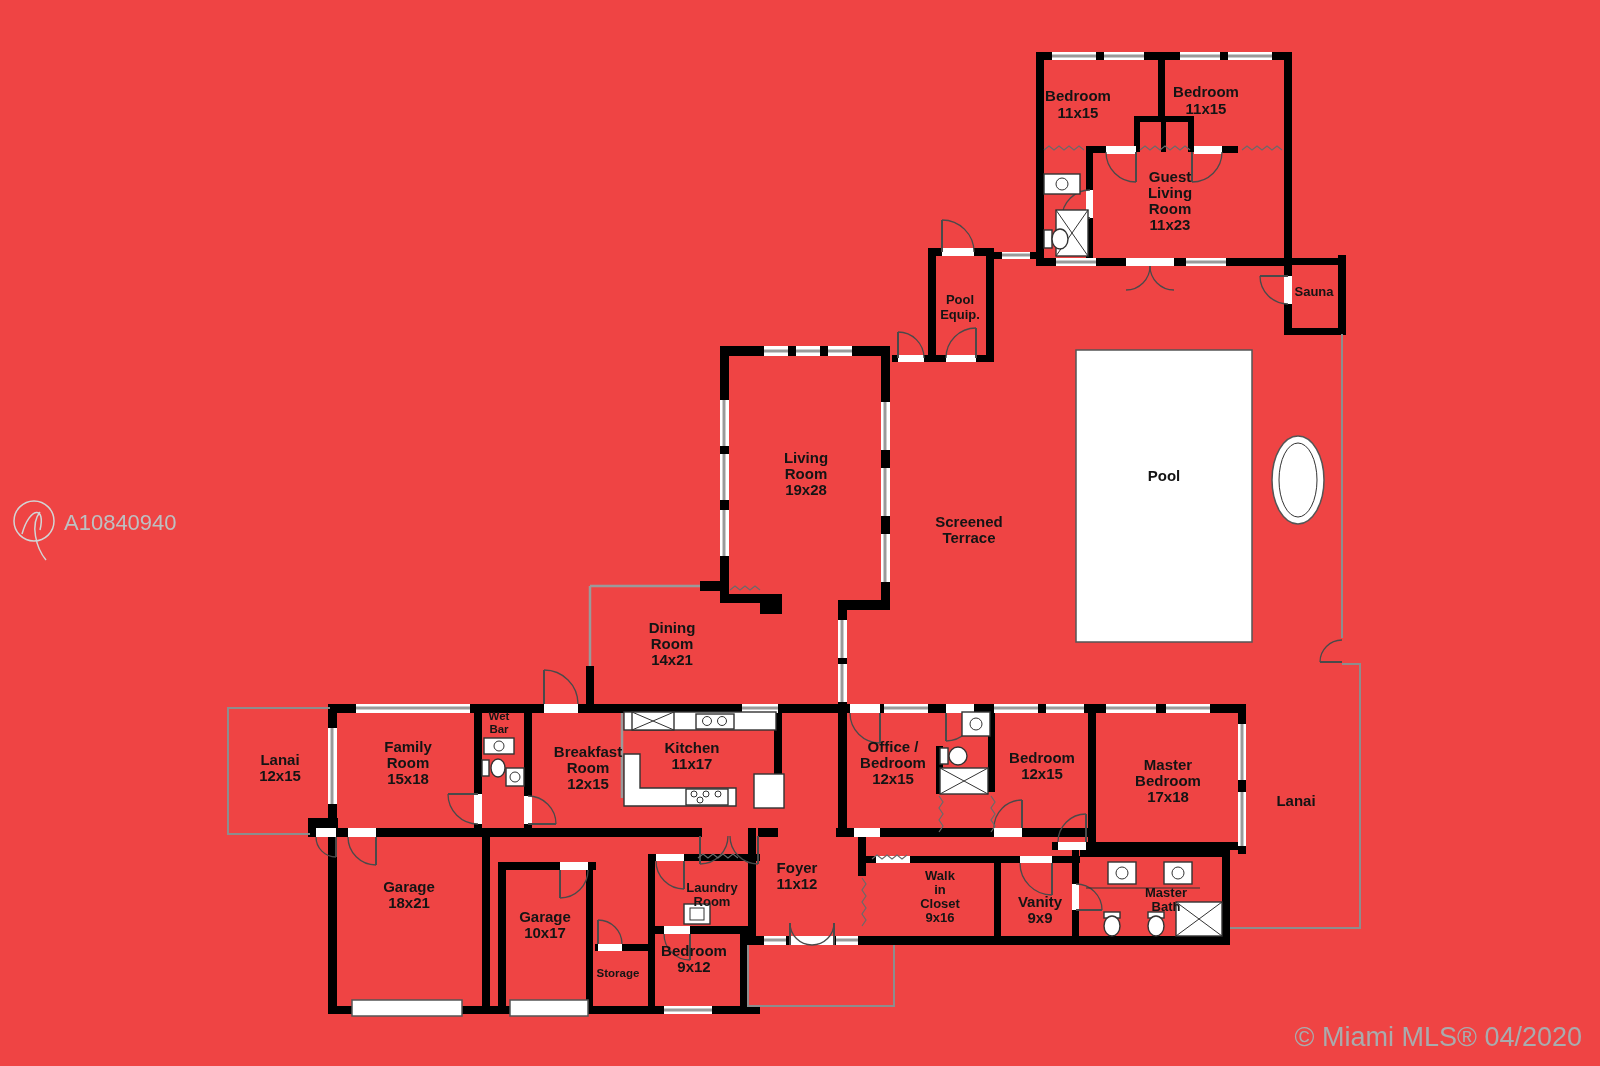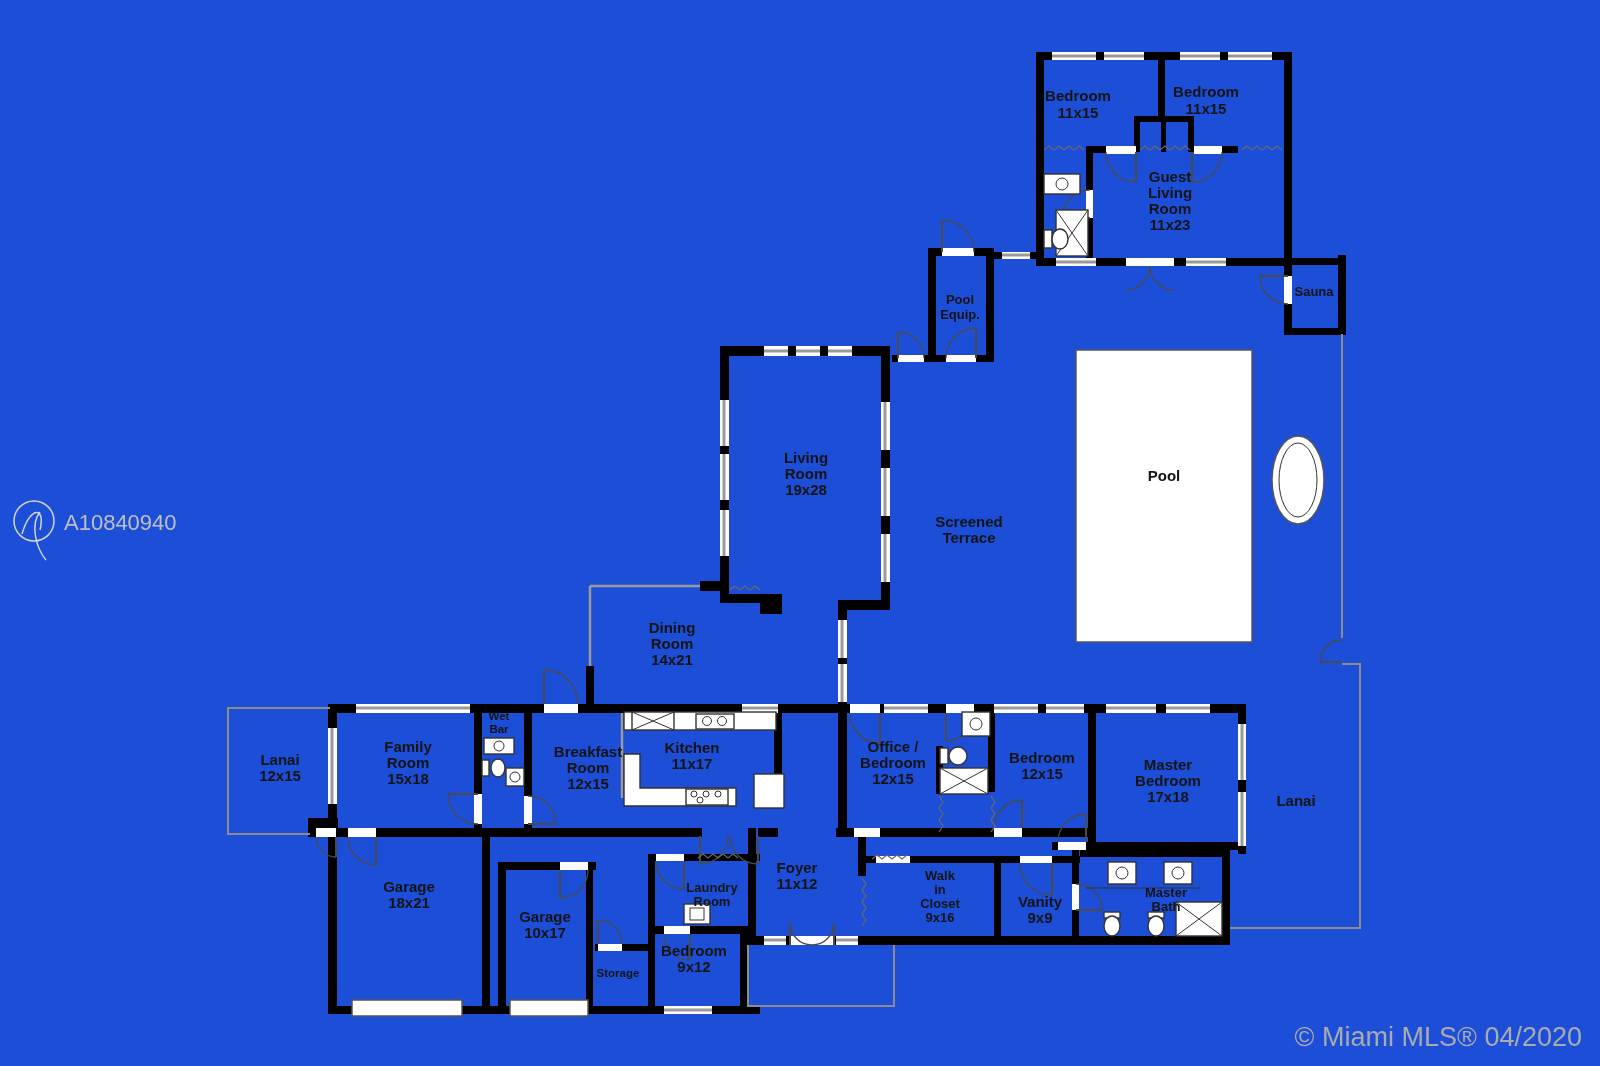--- a/index.html
+++ b/index.html
@@ -1,16 +1,16 @@
 <!DOCTYPE html>
 <html><head>
 <meta charset="utf-8">
 <style>
   html,body{margin:0;padding:0;background:#ffffff;}
-  #stage{position:relative;width:1600px;height:1066px;background:#1d4ed8;overflow:hidden;}
+  #stage{position:relative;width:1600px;height:1066px;background:#ef4444;overflow:hidden;}
   svg{position:absolute;left:0;top:0;}
   .wall{fill:#000000;}
   .win{stroke:#9a9a9a;stroke-width:3;}
   .winline{stroke:#9a9a9a;stroke-width:2.5;}
   .gap{fill:#ffffff;}
   .door{stroke:#4a4a4a;stroke-width:1.3;fill:none;}
   .leaf{stroke:#4a4a4a;stroke-width:2;fill:none;}
   .screen{stroke:#8d8d8d;stroke-width:2;fill:none;}
   .thin{stroke:#555555;stroke-width:1.5;fill:#ffffff;}
   .fix{stroke:#333333;stroke-width:1.4;fill:#ffffff;}

